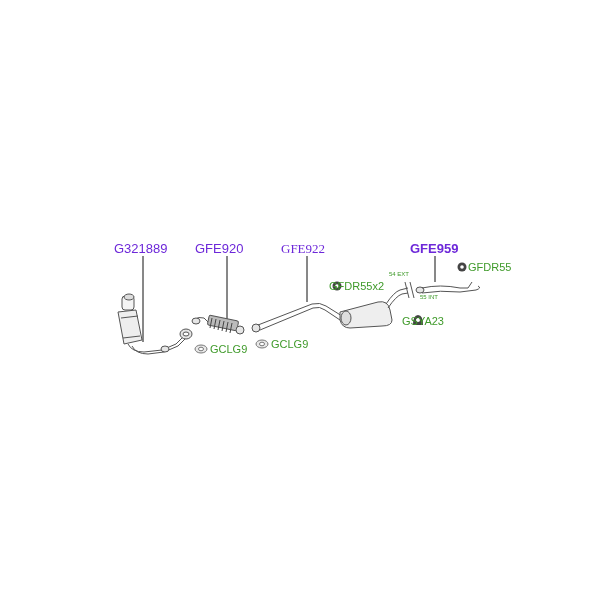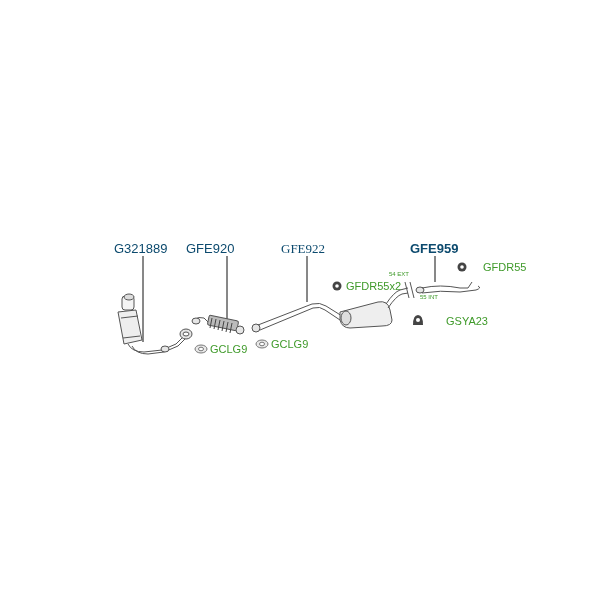--- a/index.html
+++ b/index.html
@@ -1,19 +1,19 @@
 <!DOCTYPE html>
 <html><head>
 <meta charset="utf-8">
 <style>
   html, body { margin: 0; padding: 0; background: #ffffff; }
   body { width: 600px; height: 600px; position: relative; overflow: hidden;
          font-family: "Liberation Sans", sans-serif; }
   #diagram { position: absolute; left: 0; top: 0; width: 600px; height: 600px; }
-  .part-label { position: absolute; font-size: 13px; color: #0c4a6e; white-space: nowrap; line-height: 1; }
+  .part-label { position: absolute; font-size: 13px; color: #6d28d9; white-space: nowrap; line-height: 1; }
   .acc-label { position: absolute; font-size: 11px; color: #3f9a2a; white-space: nowrap; line-height: 1; cursor: pointer; }
   .tiny-label { position: absolute; font-size: 6px; color: #3f9a2a; white-space: nowrap; line-height: 1; }
   .part-label { cursor: pointer; }
 </style>
 </head>
 <body>
 
 <div id="diagram">
   <svg width="600" height="600" viewBox="0 0 600 600">
     <g fill="none" stroke="#555" stroke-width="1">
@@ -87,27 +87,27 @@
       <circle cx="462" cy="267" r="1.8" fill="#fff"></circle>
     </g>
     <g fill="#444">
       <path d="M413 325 Q 413 315 418 315 Q 423 315 423 325 Z"></path>
       <circle cx="418" cy="320" r="2" fill="#fff"></circle>
     </g>
   </svg>
 
   
   <span class="part-label" style="left:114px; top:242px;">G321889</span>
-  <span class="part-label" style="left:186px; top:242px;">GFE920</span>
+  <span class="part-label" style="left:195px; top:242px;">GFE920</span>
   <span class="part-label" style="left:281px; top:242px;font-family:Liberation Serif, serif;">GFE922</span>
   <span class="part-label" style="left:410px; top:242px;font-weight:bold;">GFE959</span>
 
   
   <span class="acc-label" style="left:210px; top:344px;">GCLG9</span>
   <span class="acc-label" style="left:271px; top:339px;">GCLG9</span>
-  <span class="acc-label" style="left:346px; top:281px;text-align:center;">GFDR55x2</span>
-  <span class="acc-label" style="left:483px; top:262px;">GFDR55</span>
-  <span class="acc-label" style="left:446px; top:316px;">GSYA23</span>
+  <span class="acc-label" style="left:329px; top:281px;text-align:center;">GFDR55x2</span>
+  <span class="acc-label" style="left:468px; top:262px;">GFDR55</span>
+  <span class="acc-label" style="left:402px; top:316px;">GSYA23</span>
 
   
   <span class="tiny-label" style="left:389px; top:271px;">54 EXT</span>
   <span class="tiny-label" style="left:420px; top:294px;">55 INT</span>
 </div>
 
 </body></html>

